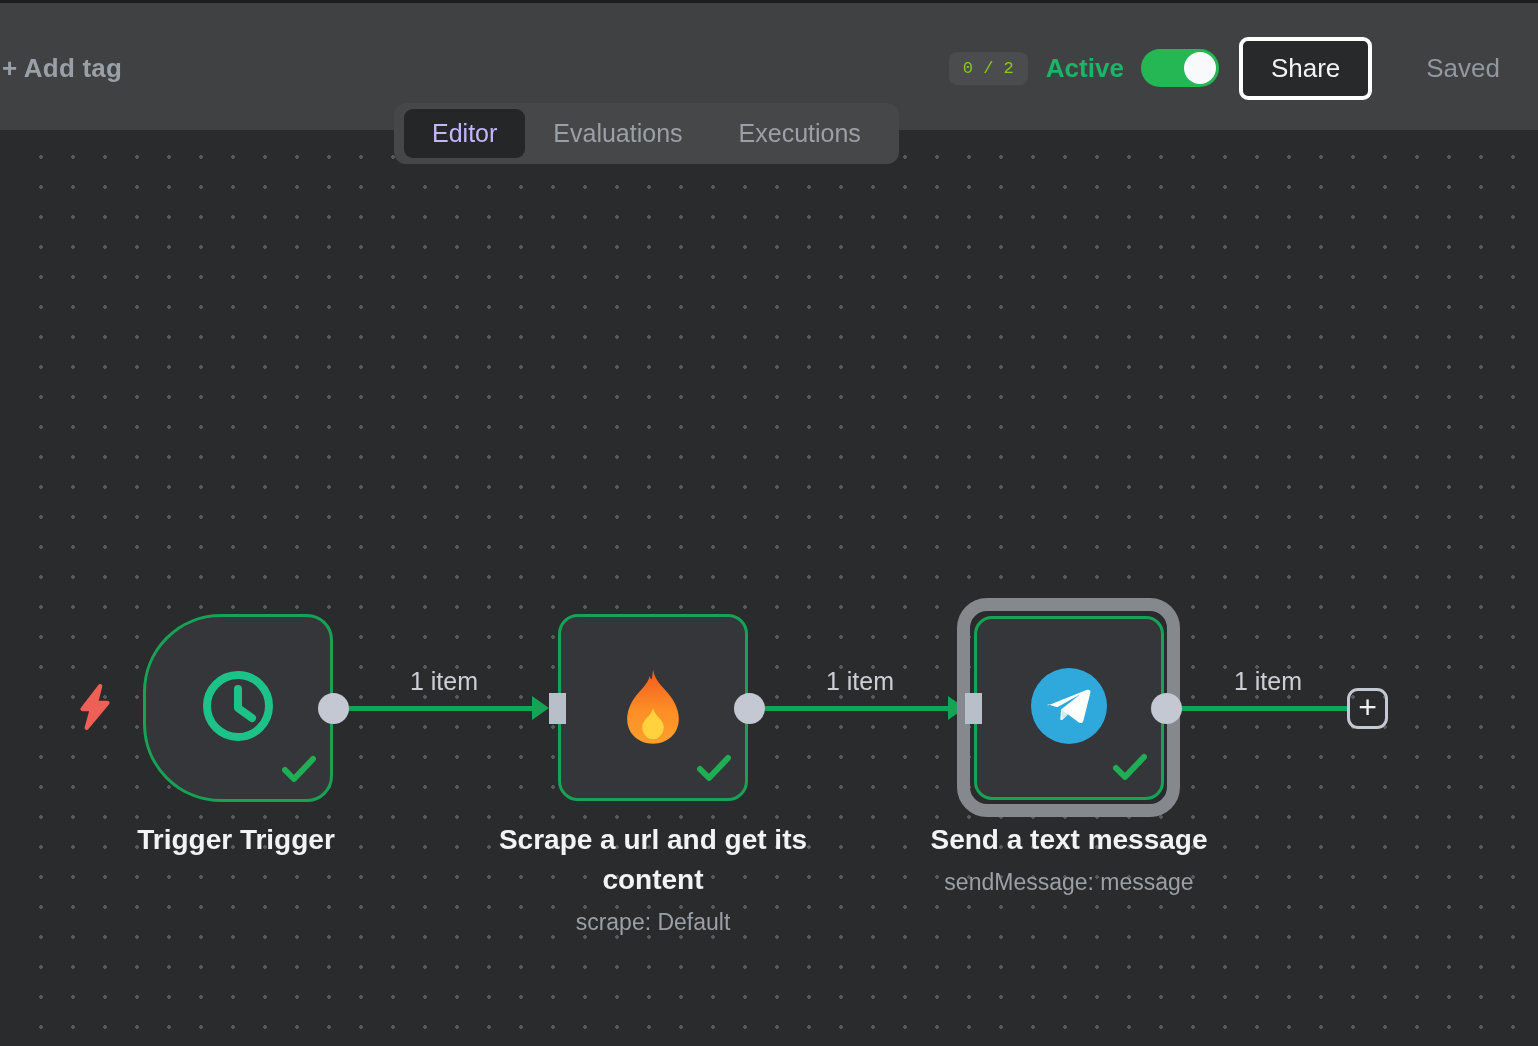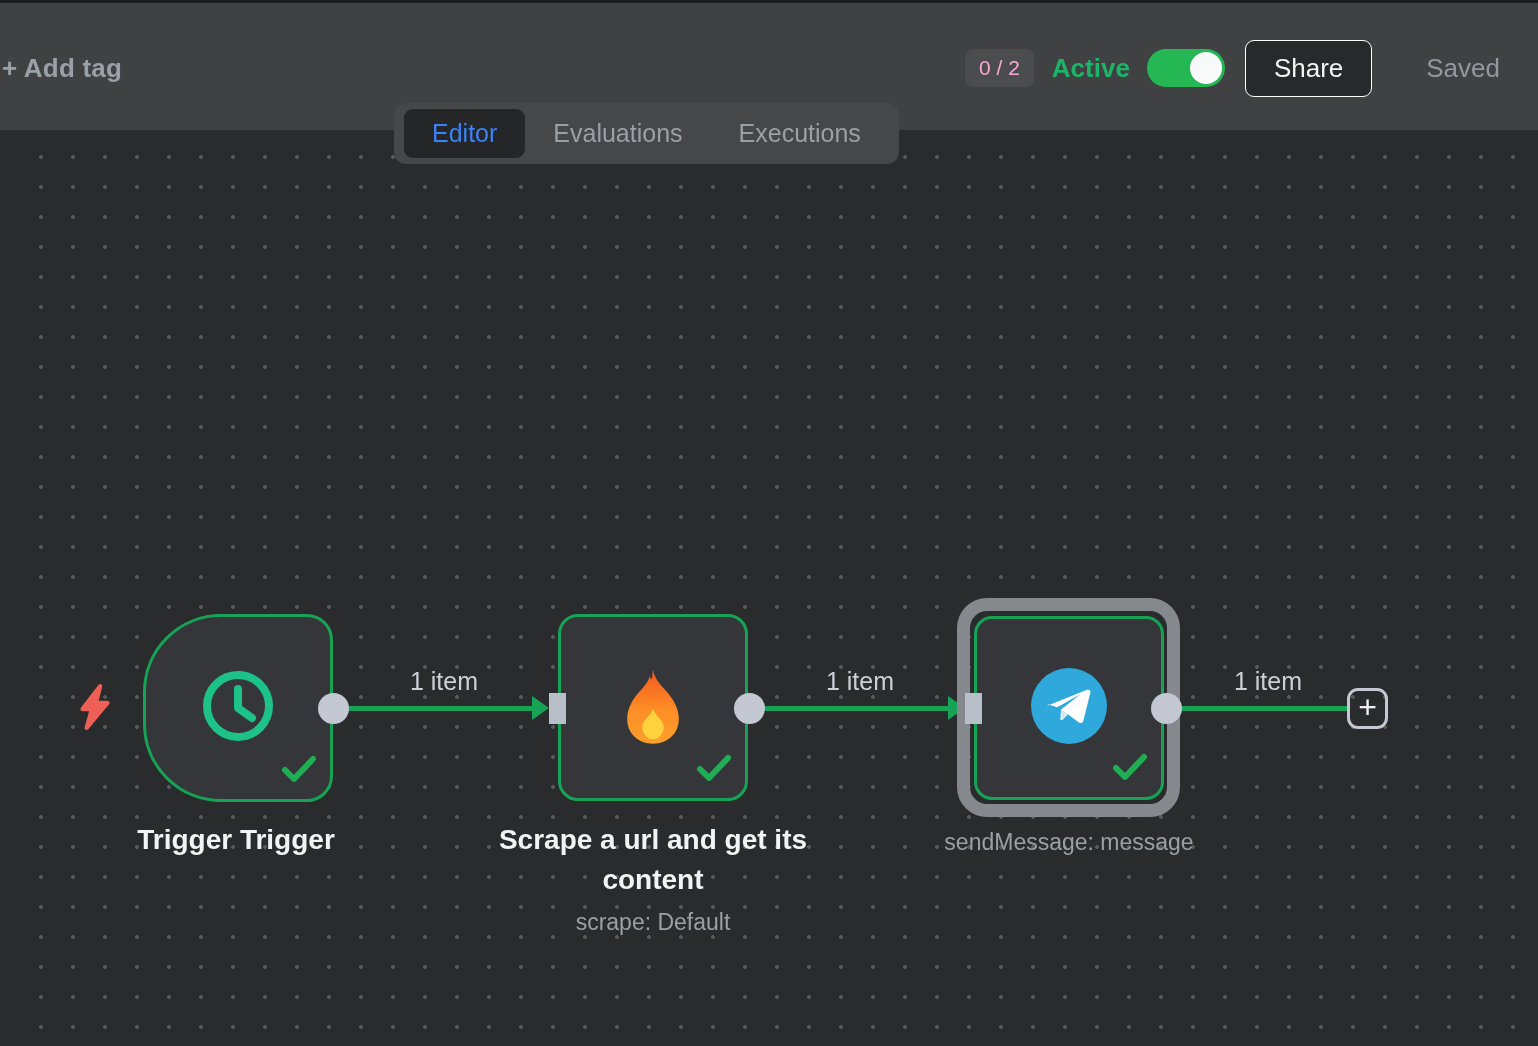--- a/index.html
+++ b/index.html
@@ -6,39 +6,39 @@
   html,body { width:1538px; height:1046px; overflow:hidden;
     font-family:"Liberation Sans", sans-serif; background:#2a2b2c; }
 
   
   .topbar{ position:absolute; left:0; top:0; width:1538px; height:130px;
     background:#3f4143; border-top:3px solid #1c1d1e; z-index:5;padding-left:12px; }
   .add-tag{ position:absolute; left:2px; top:50px; font-size:26px; font-weight:700;
     color:#9aa0a8; cursor:pointer; letter-spacing:.2px; }
   .topbar-right{ position:absolute; right:38px; top:0; height:130px;
     display:flex; align-items:center; }
-  .counter{ background:#4a4c4e; color:#f9a8d4; font-size:21px; padding:7px 14px;
-    border-radius:8px; }
+  .counter{ background:#4a4c4e; color:#84cc16; font-size:17px; padding:7px 14px;
+    border-radius:8px;font-family:Liberation Mono, monospace; }
   .active-label{ color:#1db467; font-size:26px; font-weight:700; margin-left:18px; }
   .toggle{ width:78px; height:38px; border-radius:19px; background:#25b753;
     margin-left:17px; position:relative; cursor:pointer; }
   .toggle .knob{ position:absolute; right:3px; top:3px; width:32px; height:32px;
     border-radius:50%; background:#f7f9fa; }
-  .share-btn{ margin-left:20px; background:#27292b; border:1px solid #ffffff;
+  .share-btn{ margin-left:20px; background:#27292b; border:4px solid #ffffff;
     color:#f2f4f6; font-size:26px; font-weight:500; padding:12px 28px;
     border-radius:9px; font-family:inherit; cursor:pointer; }
   .saved{ margin-left:54px; color:#9298a0; font-size:26px; font-weight:500; }
 
   
   .tabs{ position:absolute; left:394px; top:103px; height:61px; z-index:6;
     background:#454748; border-radius:12px; display:flex; align-items:center;
     padding:0 10px; }
   .tab{ color:#9aa0a6; font-size:25px; font-weight:500; padding:10px 28px;
     border-radius:9px; cursor:pointer; white-space:nowrap; }
-  .tab.active{ background:#242628; color:#3b82f6; }
+  .tab.active{ background:#242628; color:#c4b5fd; }
 
   
   .canvas{ position:absolute; left:16px; top:130px; width:1538px; height:916px;
     background:#2a2b2c;
     background-image:radial-gradient(circle, #57595b 1.6px, transparent 1.9px);
     background-size:32px 30px; background-position:9px 12px; }
 
   .node{ position:absolute; background:#343639; border:3px solid #17a355; }
   .node-trigger{ left:127px; top:484px; width:190px; height:188px;
     border-radius:78px 26px 26px 78px; }
@@ -181,16 +181,17 @@
   <div class="plus-btn">+</div>
 
   <div class="node-label label-1">
     <div class="title">Trigger Trigger</div>
   </div>
   <div class="node-label label-2">
     <div class="title">Scrape a url and get its content</div>
     <div class="subtitle">scrape: Default</div>
   </div>
   <div class="node-label label-3">
+    <div class="title">Send a text message</div>
     <div class="subtitle">sendMessage: message</div>
   </div>
 
 </div>
 
 </body></html>

